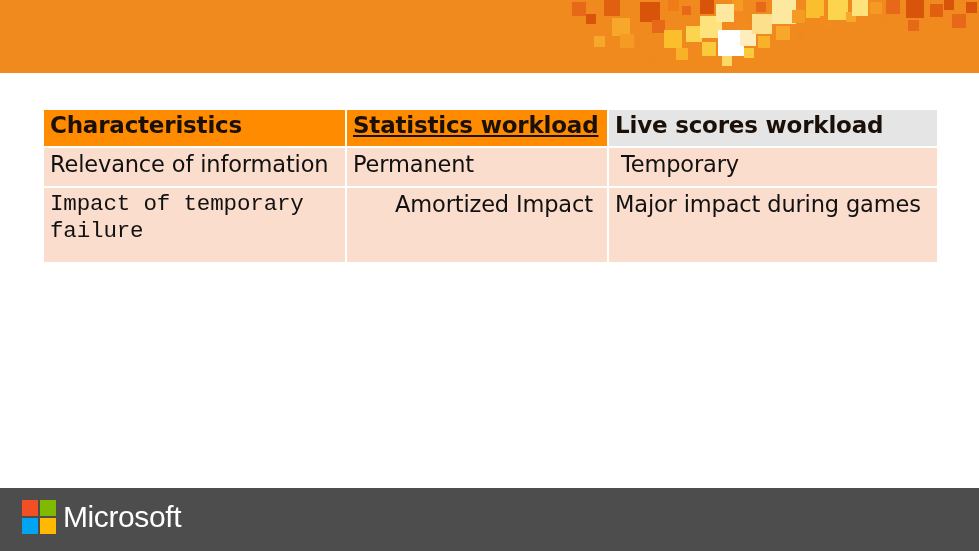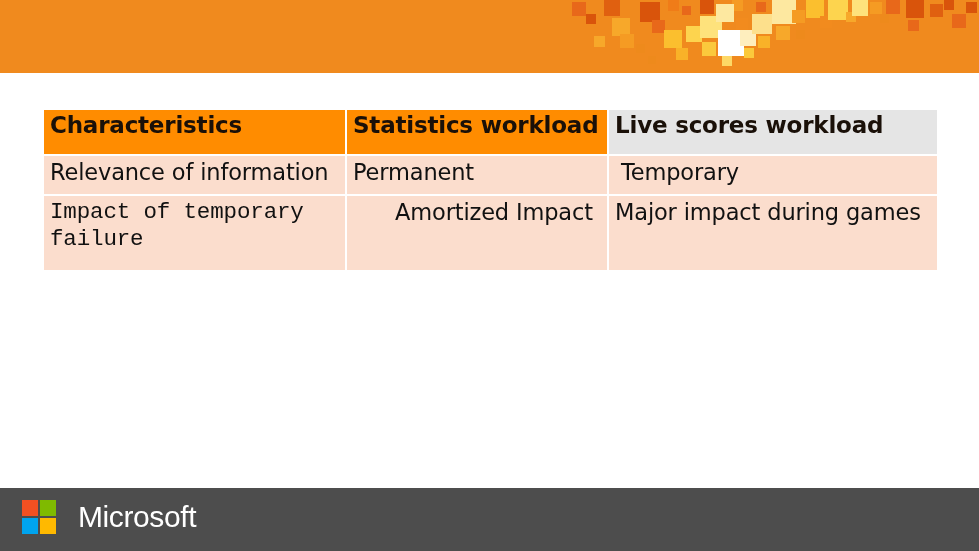--- a/index.html
+++ b/index.html
@@ -58,21 +58,21 @@
   }
 
   #content-table thead th {
     background: #FF8C00;
     color: #1a1008;
     font-size: 23px;
     font-weight: bold;
     letter-spacing: -0.2px;
     height: 30px;
     padding-top: 2px;
-    padding-bottom: 12px;
+    padding-bottom: 4px;
   }
 
   #content-table tbody td {
     color: #111111;
     font-size: 22.5px;
     letter-spacing: -0.15px;
   }
   tr.band-dark td { background: #FBDDCD; }
   tr.band-light td { background: #FDEDE7; }
 
@@ -89,21 +89,21 @@
     width: 979px;
     height: 63px;
     background: #4D4D4D;
   }
   #ms-logo {
     position: absolute;
     left: 22px;
     top: 500px;
     display: flex;
     align-items: center;
-    gap: 22px;
+    gap: 7px;
   }
   #ms-logo-squares {
     width: 34px;
     height: 34px;
     display: grid;
     grid-template-columns: 16px 16px;
     grid-template-rows: 16px 16px;
     gap: 2px;
   }
   #ms-logo-squares i { display: block; }
@@ -172,21 +172,21 @@
 
 <table id="content-table">
   <colgroup>
     <col class="c1">
       <col class="c2">
       <col class="c3">
   </colgroup>
   <thead>
     <tr>
       <th style="background: rgb(255, 140, 0);">Characteristics</th>
-      <th style="background: rgb(255, 140, 0);">Statistics workload</th>
+      <th style="background: rgb(255, 140, 0); text-decoration: underline;">Statistics workload</th>
       <th style="background: #e5e5e5;">Live scores workload</th>
     </tr>
   </thead>
   <tbody>
     <tr class="band-dark r-relevance">
       <td style="background: rgb(251, 221, 205);">Relevance of information</td>
       <td style="background: rgb(251, 221, 205);">Permanent</td>
       <td style="background: rgb(251, 221, 205); padding-left: 12px;">Temporary</td>
     </tr>
     <tr class="band-dark r-impact">

